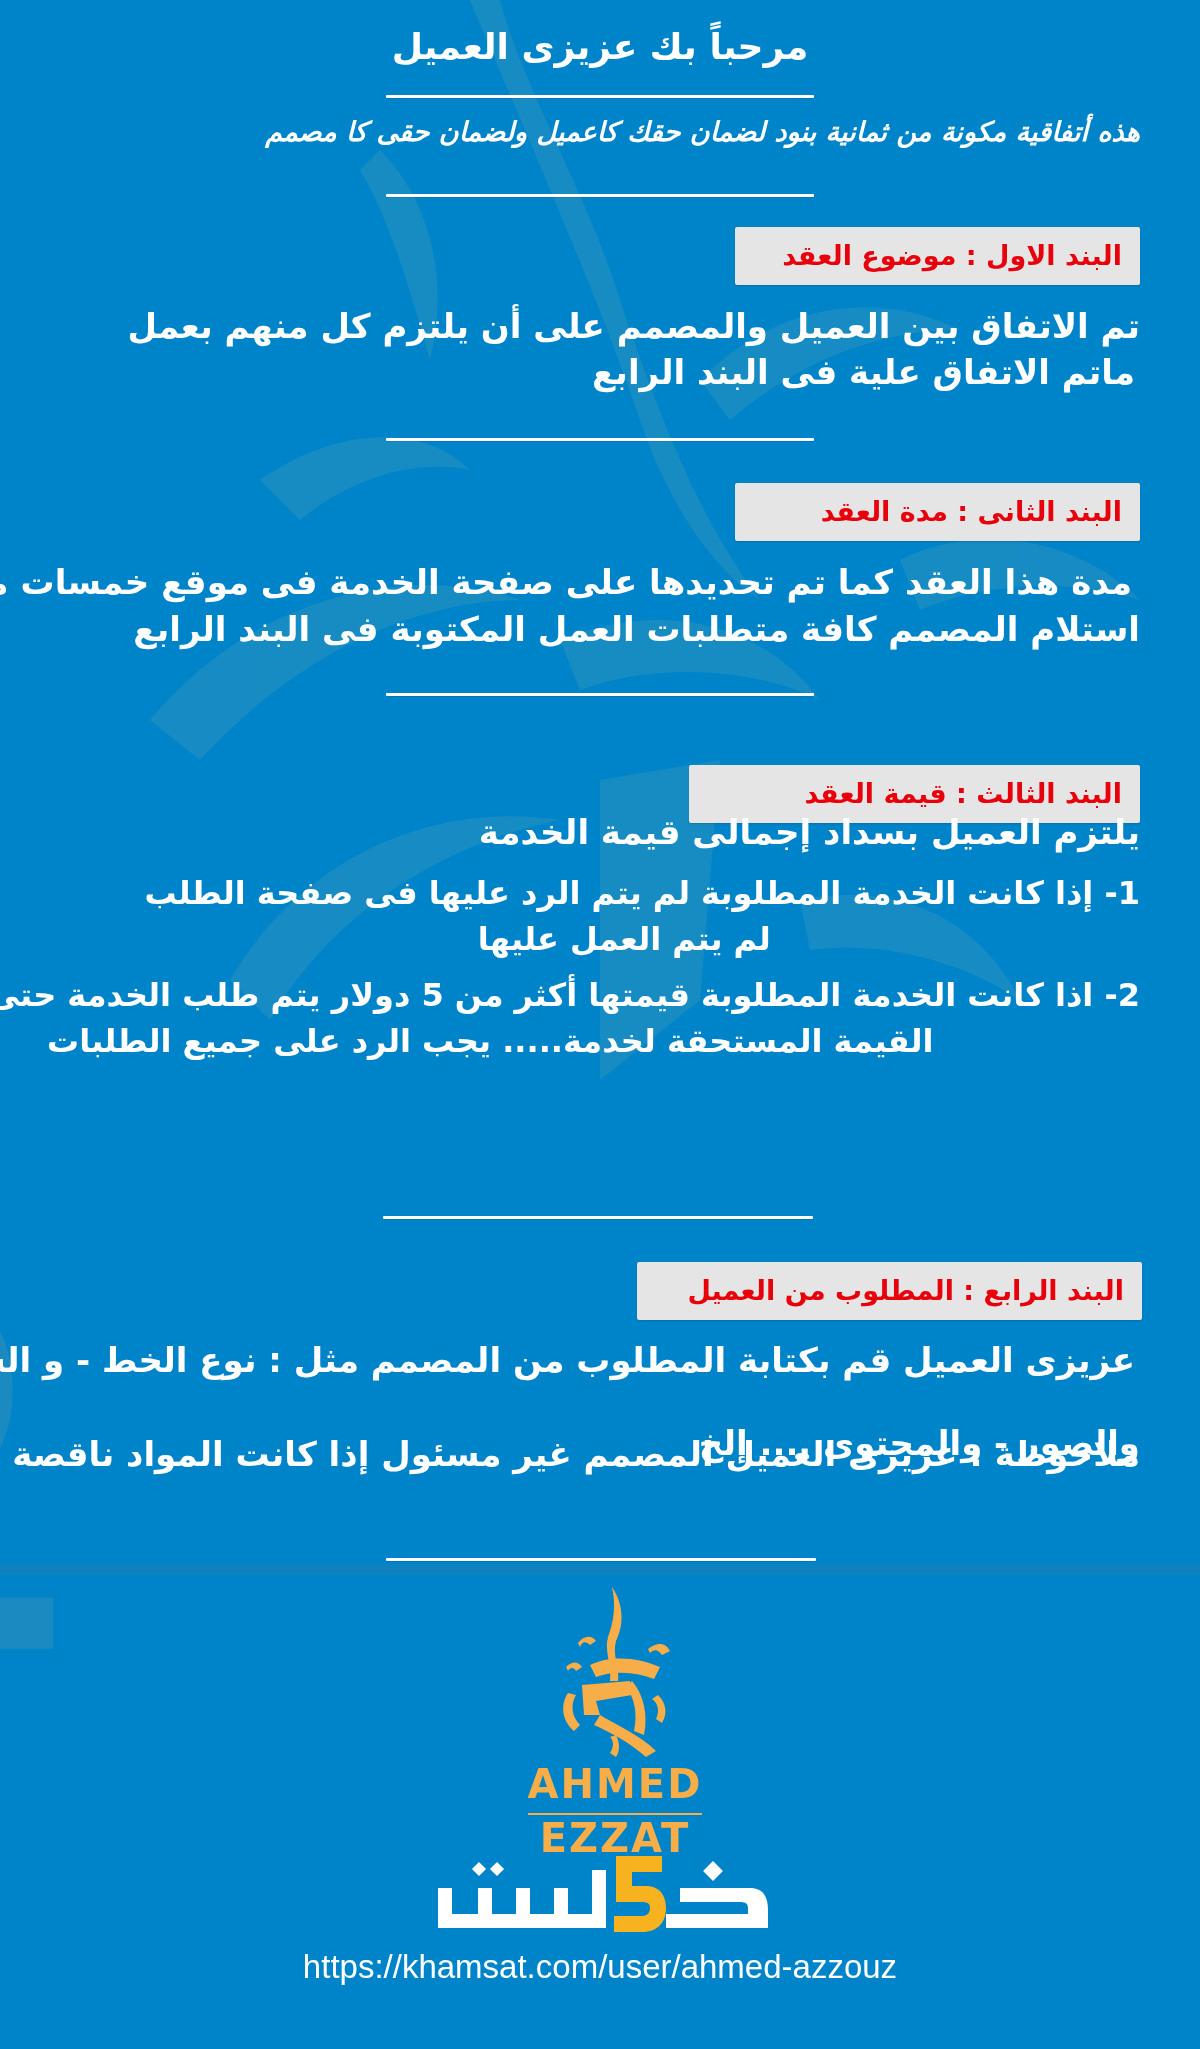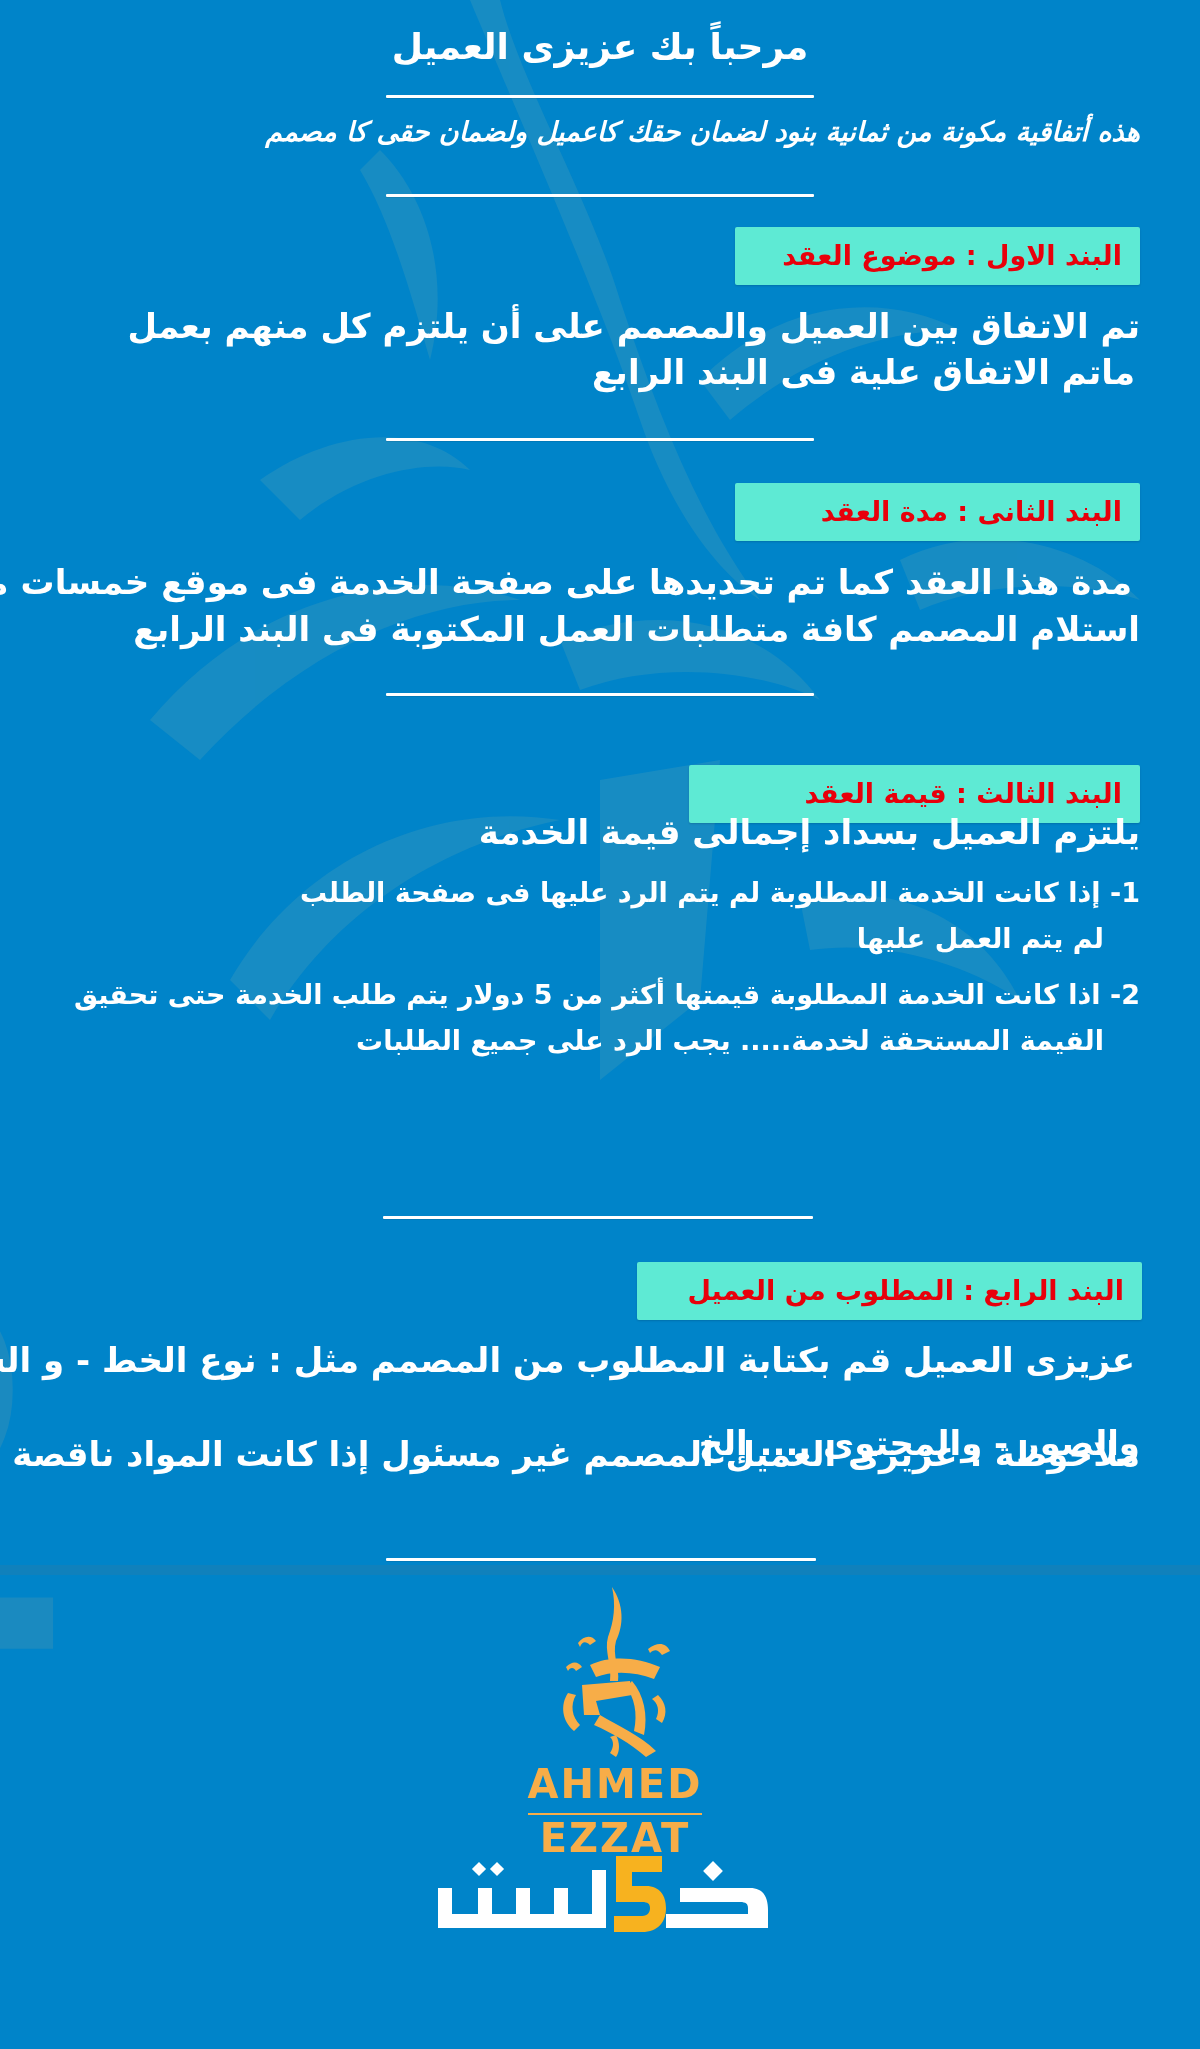--- a/index.html
+++ b/index.html
@@ -23,28 +23,28 @@
       font-size: 36px; font-weight: bold; letter-spacing: 0.5px;
     }
     .divider {
       height: 3px; background: #ffffff; border-radius: 1px;
       box-shadow: 0 1px 0 rgba(0,0,0,0.08);
     }
     .intro {
       right: 60px; top: 116px; font-size: 27px; font-weight: bold; white-space: nowrap; font-style: italic;
     }
     .section-label {
-      background: #5eead4; color: #e8000b;
+      background: #e5e5e5; color: #e8000b;
       font-size: 27px; font-weight: bold;
       padding: 0 18px; height: 58px; line-height: 58px;
       border-radius: 2px; box-shadow: 0 1px 2px rgba(0,0,0,0.15);
       white-space: nowrap; text-align: right;
     }
     .para { font-size: 34px; font-weight: bold; line-height: 44px; white-space: nowrap; text-align: right; }
-    .list-item { font-size: 27px; font-weight: bold; line-height: 46px; white-space: nowrap; text-align: right; }
+    .list-item { font-size: 32px; font-weight: bold; line-height: 46px; white-space: nowrap; text-align: center; }
     .indent { padding-right: 36px; }
 
     .logo-wrap { left: 520px; top: 1585px; width: 190px; height: 270px; z-index: 2; }
     .logo-name {
       position: absolute; left: 0; width: 190px; text-align: center;
       font-family: "DejaVu Sans", sans-serif; font-weight: bold;
       color: #f7ad48; font-size: 40px; letter-spacing: 2px;
     }
     .logo-rule { position: absolute; left: 8px; width: 174px; height: 2px; background: #f7ad48; }
 
@@ -157,13 +157,14 @@
         <rect x="44" y="16" width="10" height="10" transform="rotate(45 49 21)"></rect>
         <rect x="62" y="16" width="10" height="10" transform="rotate(45 67 21)"></rect>
         <rect x="162" y="22" width="14" height="58"></rect>
         <rect x="138" y="66" width="38" height="14"></rect>
       </g>
 
       <path fill="#f7b21f" d="M186 8 L 232 8 L 232 24 L 202 24 L 202 38 L 216 38 C 230 38, 236 48, 236 60 C 236 74, 228 84, 212 84 L 184 84 L 184 68 L 212 68 C 218 68, 220 64, 220 60 C 220 56, 218 54, 212 54 L 186 54 Z"></path>
     </svg>
   </div>
 
+  <div class="abs url">https://khamsat.com/user/ahmed-azzouz</div>
 </div>
 
 </body></html>

